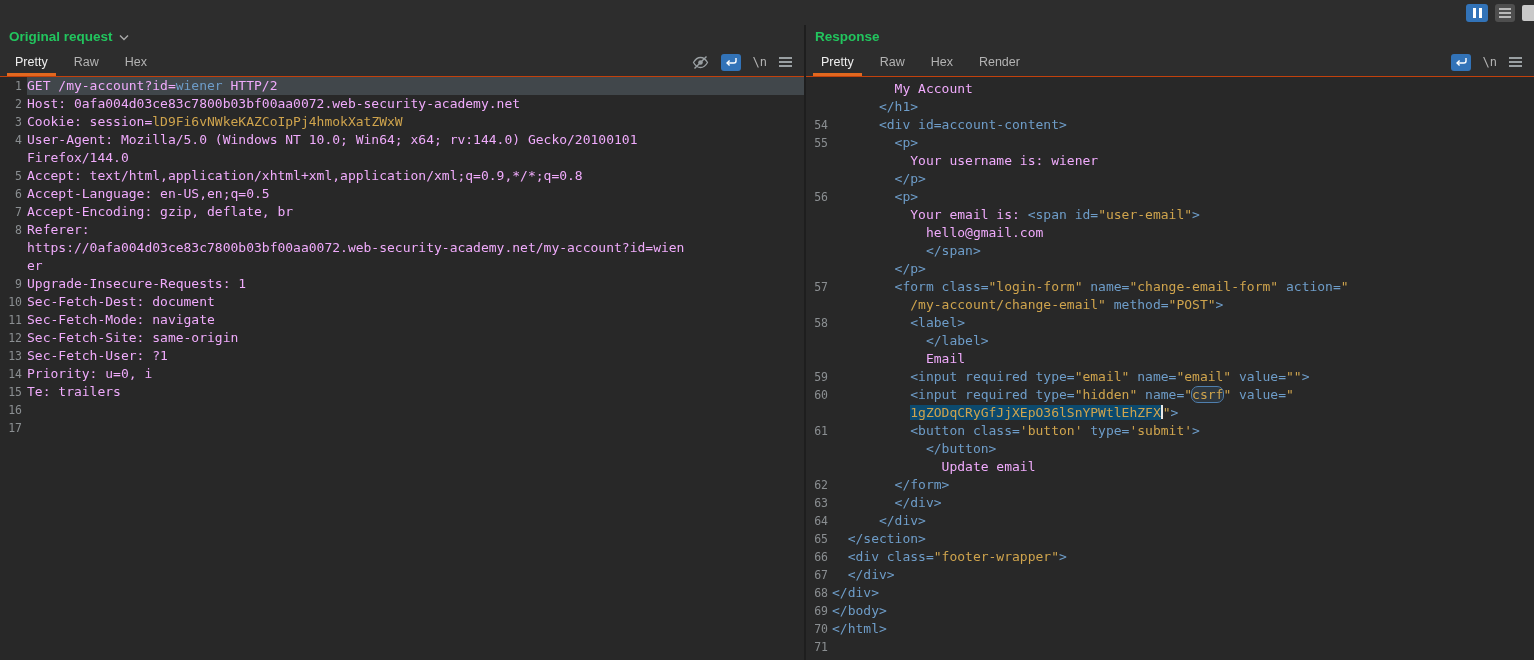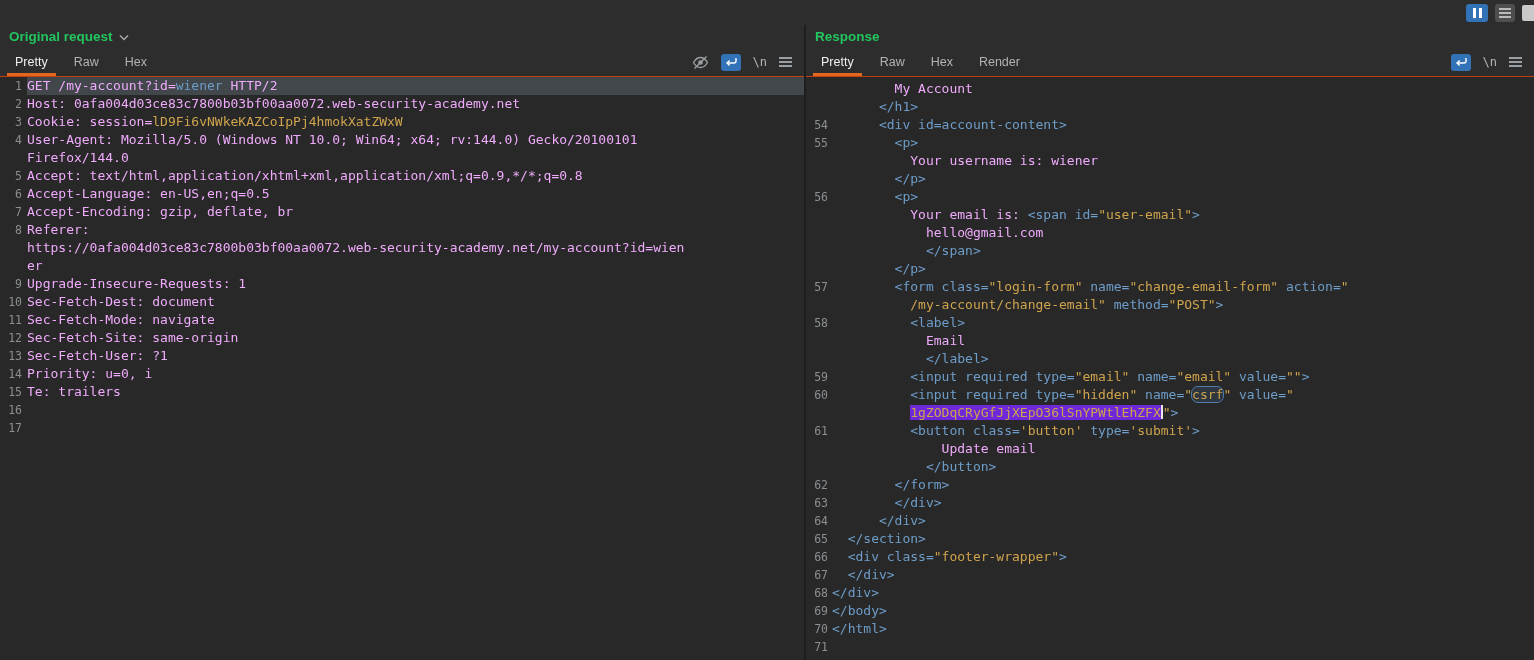--- a/index.html
+++ b/index.html
@@ -42,21 +42,21 @@
   .code-row{display:flex;height:18px;}
   .ln{flex:none;width:22px;padding-right:5px;text-align:right;color:#8b8f92;font-size:11.5px;line-height:18px;}
   .editor-res .ln{width:22px;padding-right:4px;}
   .code{flex:1;white-space:pre;color:#b9bdc0;}
   .code-row.sel .code{background:#41474b;}
   .c-p{color:#f0abfc;}
   .c-b{color:#6e9dc9;}
   .c-y{color:#cfa44d;}
   .c-t{color:#6e9dc9;}
   .c-s{color:#cfa44d;}
-  .c-hl{background:#6d28d9;}
+  .c-hl{background:#0c4a6e;}
   .c-box{outline:1px solid #4f7fae;outline-offset:0px;background:rgba(79,127,174,.18);border-radius:6px;}
   .caret{display:inline-block;width:2px;height:14px;background:#e8e8e8;vertical-align:-2px;}
 </style>
 </head>
 <body>
 
 <div class="topbar">
   <div class="tb-btn tb-pause">
       <span></span>
       <span></span>
@@ -266,49 +266,49 @@
       <div class="code-row">
         <span class="ln"></span>
         <span class="code"><span class="c-p">          </span><span class="c-s">/my-account/change-email"</span><span class="c-t"> method=</span><span class="c-s">"POST"</span><span class="c-t">&gt;</span></span>
       </div>
       <div class="code-row">
         <span class="ln">58</span>
         <span class="code"><span class="c-t">          &lt;label&gt;</span></span>
       </div>
       <div class="code-row">
         <span class="ln"></span>
+        <span class="code"><span class="c-t">            &lt;/label&gt;</span></span>
+      </div>
+      <div class="code-row">
+        <span class="ln"></span>
         <span class="code"><span class="c-p">            Email</span></span>
-      </div>
-      <div class="code-row">
-        <span class="ln"></span>
-        <span class="code"><span class="c-t">            &lt;/label&gt;</span></span>
       </div>
       <div class="code-row">
         <span class="ln">59</span>
         <span class="code"><span class="c-t">          &lt;input required type=</span><span class="c-s">"email"</span><span class="c-t"> name=</span><span class="c-s">"email"</span><span class="c-t"> value=</span><span class="c-s">""</span><span class="c-t">&gt;</span></span>
       </div>
       <div class="code-row">
         <span class="ln">60</span>
         <span class="code"><span class="c-t">          &lt;input required type=</span><span class="c-s">"hidden"</span><span class="c-t"> name=</span><span class="c-s">"</span><span class="c-s c-box">csrf</span><span class="c-s">"</span><span class="c-t"> value=</span><span class="c-s">"</span></span>
       </div>
       <div class="code-row">
         <span class="ln"></span>
         <span class="code"><span class="c-p">          </span><span class="c-s c-hl">1gZODqCRyGfJjXEpO36lSnYPWtlEhZFX</span><span class="caret"></span><span class="c-s">"</span><span class="c-t">&gt;</span></span>
       </div>
       <div class="code-row">
         <span class="ln">61</span>
         <span class="code"><span class="c-t">          &lt;button class=</span><span class="c-s">'button'</span><span class="c-t"> type=</span><span class="c-s">'submit'</span><span class="c-t">&gt;</span></span>
       </div>
       <div class="code-row">
         <span class="ln"></span>
+        <span class="code"><span class="c-t">            &lt;/button&gt;</span></span>
+      </div>
+      <div class="code-row">
+        <span class="ln"></span>
         <span class="code"><span class="c-p">              Update email</span></span>
-      </div>
-      <div class="code-row">
-        <span class="ln"></span>
-        <span class="code"><span class="c-t">            &lt;/button&gt;</span></span>
       </div>
       <div class="code-row">
         <span class="ln">62</span>
         <span class="code"><span class="c-t">        &lt;/form&gt;</span></span>
       </div>
       <div class="code-row">
         <span class="ln">63</span>
         <span class="code"><span class="c-t">        &lt;/div&gt;</span></span>
       </div>
       <div class="code-row">

